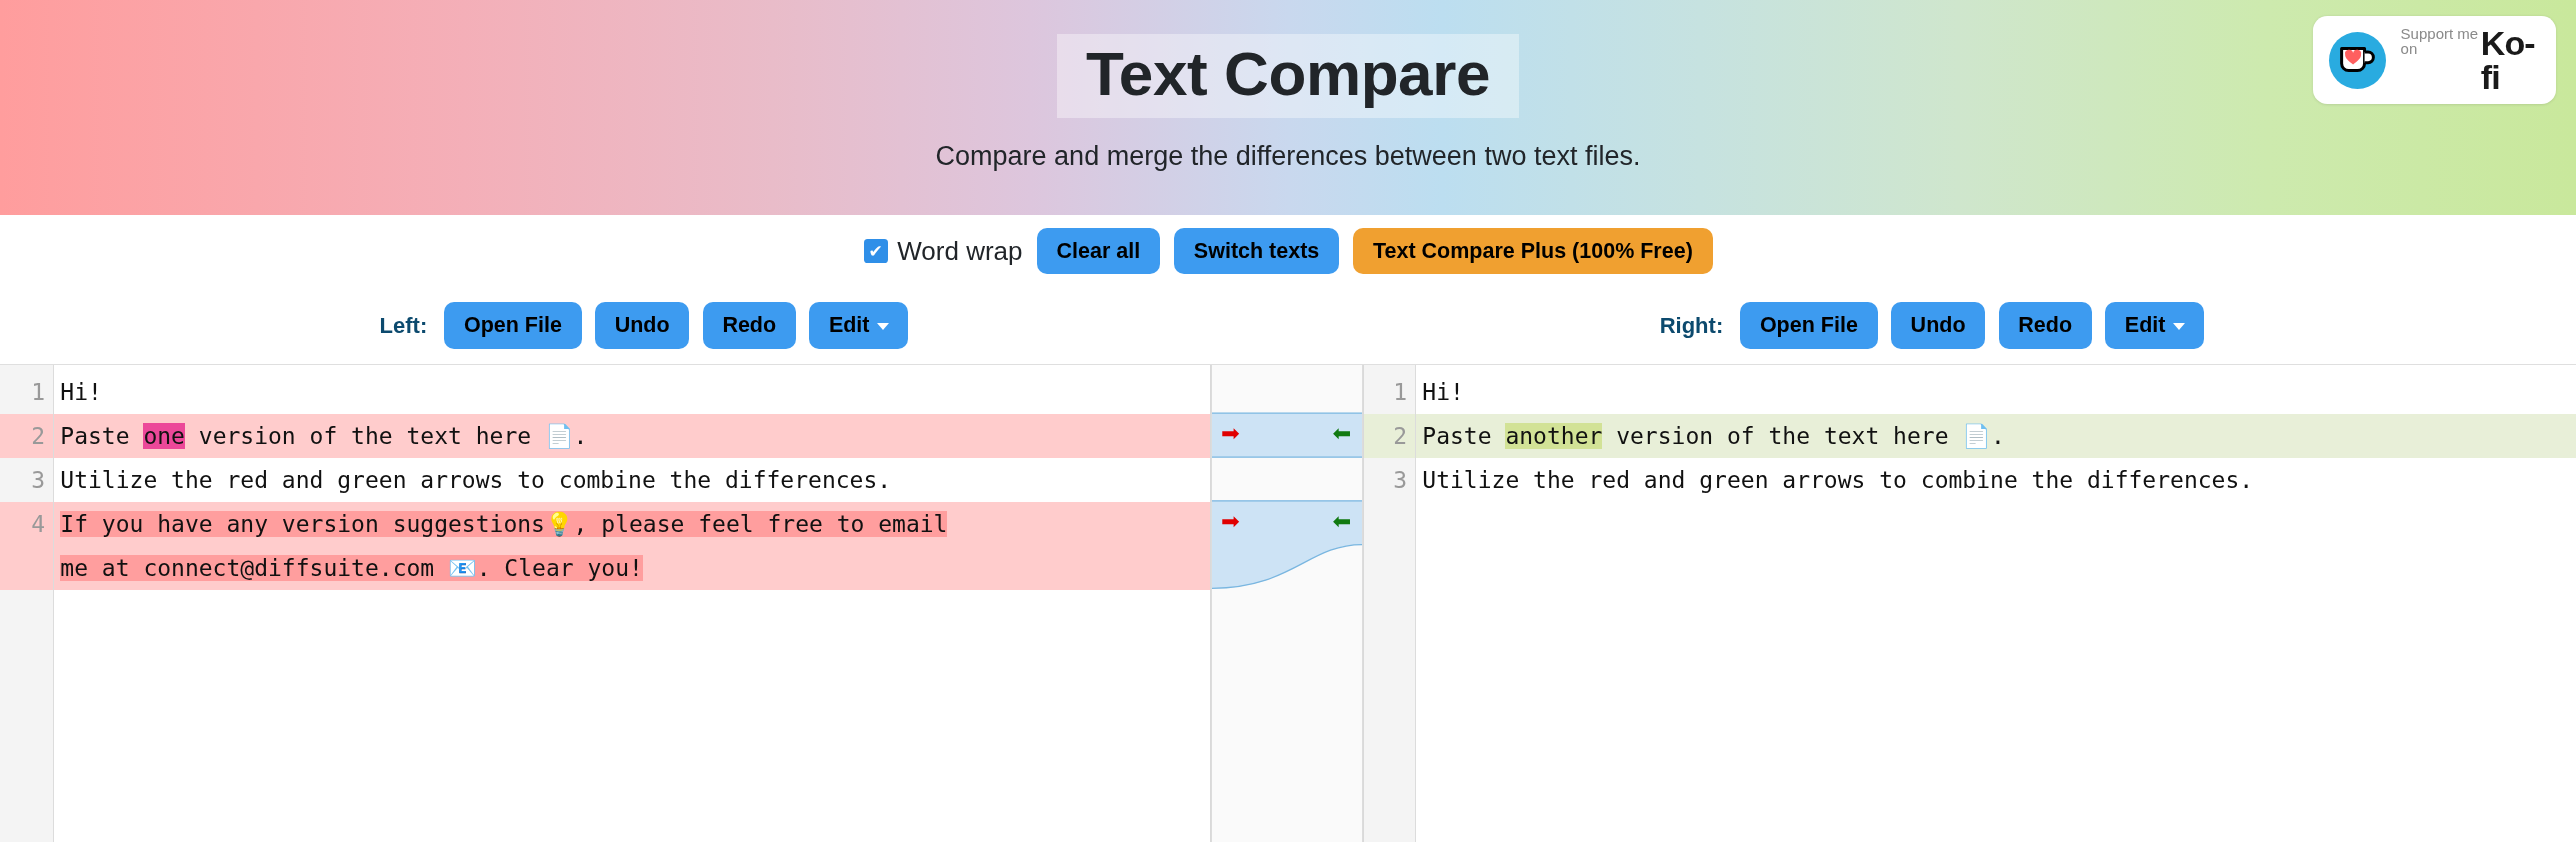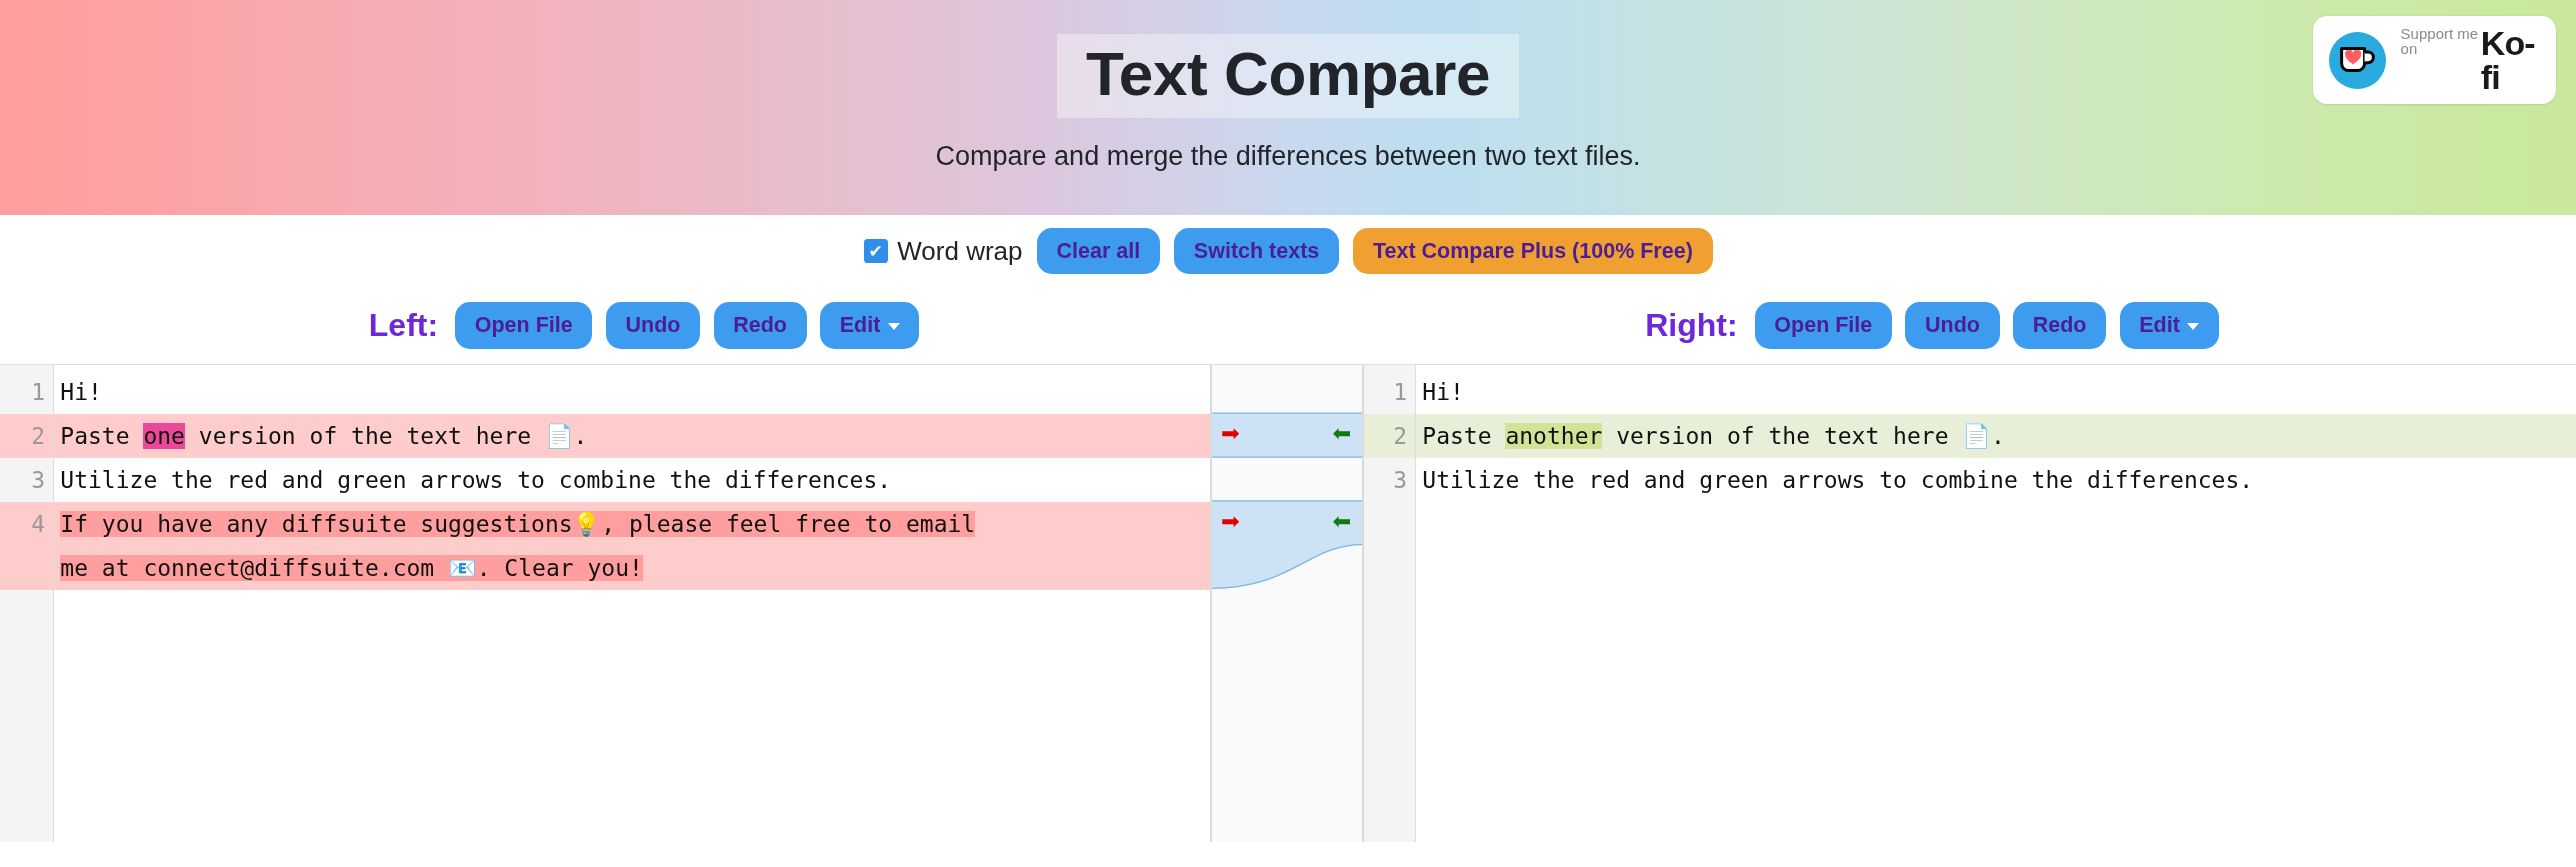--- a/index.html
+++ b/index.html
@@ -94,45 +94,45 @@
     display: flex; align-items: center; justify-content: center;
     color: #ffffff; font-size: 17px; line-height: 1;
     flex: 0 0 auto;
   }
   .wordwrap-label { font-size: 26px; color: #212529; }
 
   .btn {
     font-family: "Liberation Sans", sans-serif;
     font-size: 21.5px;
     font-weight: 700;
-    color: #4c1d95;
+    color: #000000;
     background: #3d9bf0;
     border: none;
-    border-radius: 15px;
+    border-radius: 10px;
     padding: 10.7px 19.7px;
     cursor: pointer;
     white-space: nowrap;
     line-height: 1.15;
   }
   .btn-orange { background: #f0a030; }
 
   
   .toolbar-panes {
     height: 77px;
     display: flex;
     background: #ffffff;
   }
   .pane-tools {
     width: 50%;
     display: flex;
     align-items: center;
     justify-content: center;
     gap: 13.4px;
   }
-  .pane-label { font-size: 32px; font-weight: 700; color: #6d28d9; margin-right: 3.6px; }
+  .pane-label { font-size: 22px; font-weight: 700; color: #0c4a6e; margin-right: 3.6px; }
   .caret {
     display: inline-block;
     width: 0; height: 0;
     border-left: 6.3px solid transparent;
     border-right: 6.3px solid transparent;
     border-top: 7.2px solid #ffffff;
     margin-left: 7.2px;
     vertical-align: middle;
   }
 
@@ -281,21 +281,21 @@
       <div class="gnum">3</div>
       <div class="gnum diff-del wrap2">4</div>
     </div>
     <div class="code">
       <div class="cline"><span>Hi!</span></div>
 
       <div class="cline del-bg"><span>Paste </span><span class="inline-del">one</span><span> version of the text here </span><span class="emoji">📄</span><span>.</span></div>
 
       <div class="cline"><span>Utilize the red and green arrows to combine the differences.</span></div>
 
-      <div class="cline two del-bg"><span class="chunk-del">If you have any diffsuite suggestions</span><span class="chunk-del emoji">💡</span><span class="chunk-del">, please feel free to email</span><br><span class="chunk-del">me at connect@diffsuite.com </span><span class="chunk-del emoji">📧</span><span class="chunk-del">. Clear you!</span></div>
+      <div class="cline two del-bg"><span class="chunk-del">If you have any version suggestions</span><span class="chunk-del emoji">💡</span><span class="chunk-del">, please feel free to email</span><br><span class="chunk-del">me at connect@diffsuite.com </span><span class="chunk-del emoji">📧</span><span class="chunk-del">. Clear you!</span></div>
     </div>
   </div>
 
   <div class="connector">
     <svg class="conn-svg" viewBox="0 0 170 534" preserveAspectRatio="none" aria-hidden="true">
 
       <path d="M0 54 L170 54 L170 103 L0 103 Z" fill="#cde3f5"></path>
       <path d="M0 54 L170 54" stroke="#79b6e0" stroke-width="1.4" fill="none"></path>
       <path d="M0 103 L170 103" stroke="#79b6e0" stroke-width="1.4" fill="none"></path>
 

